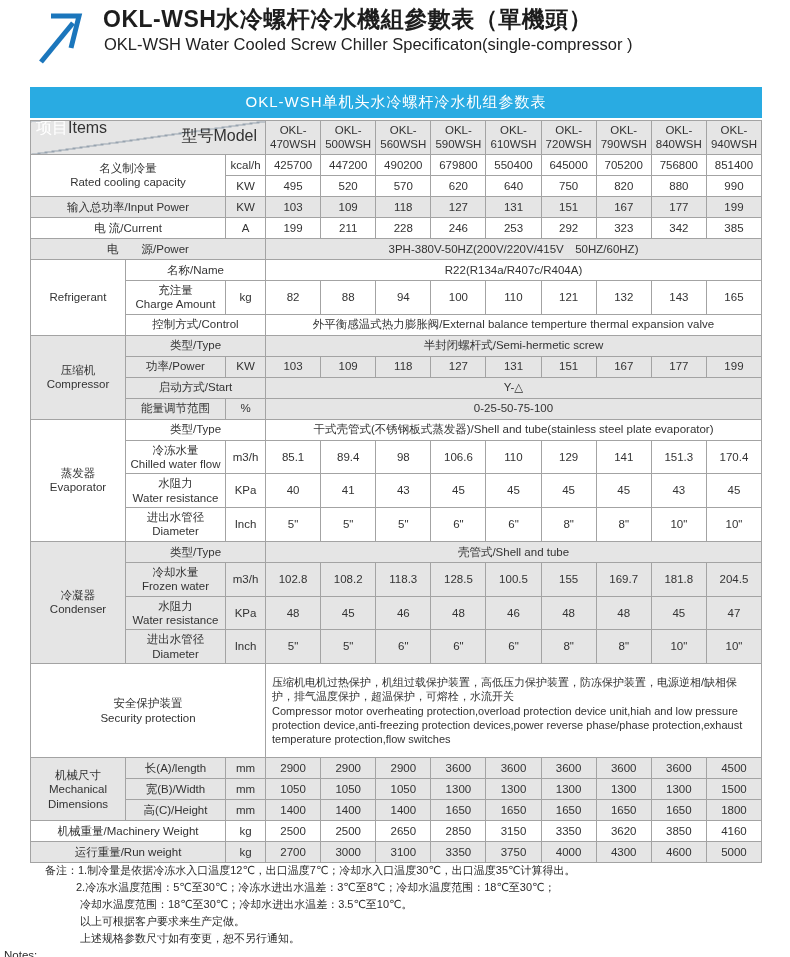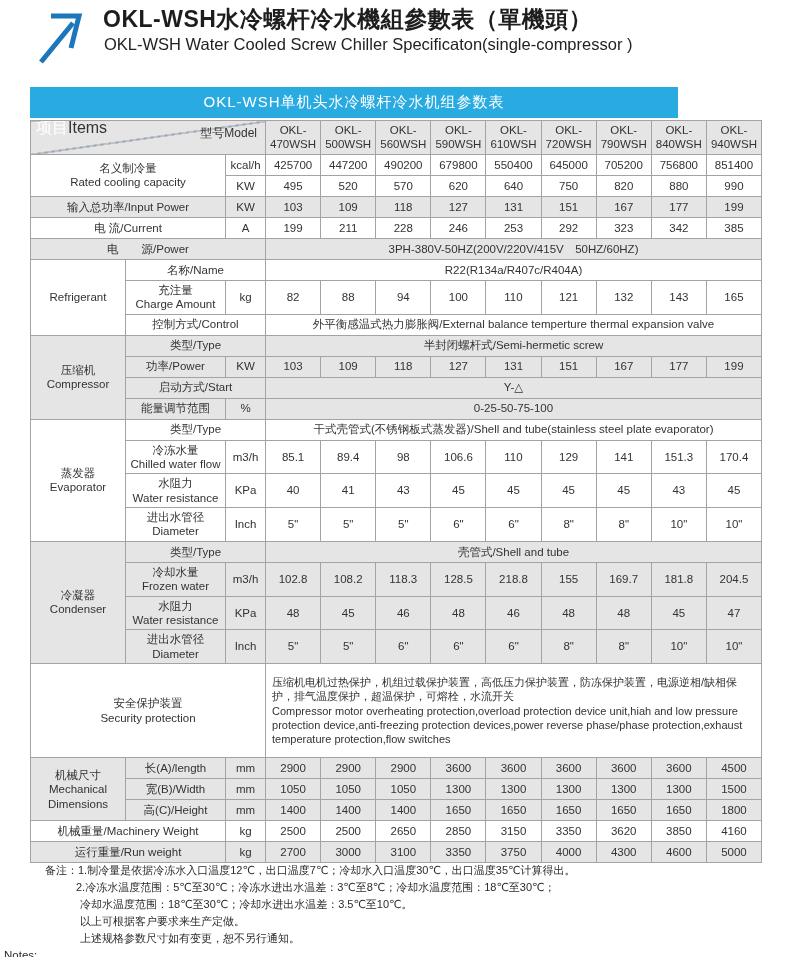--- a/index.html
+++ b/index.html
@@ -15,21 +15,21 @@
   body{
     width:790px;height:957px;position:relative;overflow:hidden;
     font-family:"Liberation Sans","DejaVu Sans",sans-serif;color:var(--ink);
   }
   
   .hdr{position:absolute;left:30px;top:4px;width:732px;height:78px;}
   .hdr .arrow{position:absolute;left:5px;top:2px;width:58px;height:62px;}
   .hdr h1{position:absolute;left:73px;top:0;font-size:23px;font-weight:700;color:#1d1d1d;letter-spacing:.5px;white-space:nowrap;}
   .hdr h2{position:absolute;left:74px;top:31px;font-size:16.5px;font-weight:400;color:#222;white-space:nowrap;}
   .banner{
-    position:absolute;left:30px;top:87px;width:648px;height:31px;
+    position:absolute;left:30px;top:87px;width:732px;height:31px;
     background:var(--banner-bg);color:#fff;font-size:15px;
     display:flex;align-items:center;justify-content:center;letter-spacing:1px;
   }
   
   table.spec{
     position:absolute;left:30px;top:120px;width:732px;
     border-collapse:collapse;table-layout:fixed;
     border:1.5px solid var(--border-out);
   }
   table.spec td{
@@ -50,21 +50,21 @@
   
   td.corner{
     position:relative;height:34px;padding:0;
     background-image:linear-gradient(to bottom right,
       transparent calc(50% - 0.7px),#97a3af calc(50% - 0.7px),
       #97a3af calc(50% + 0.7px),transparent calc(50% + 0.7px)) !important;
     background-color:var(--row-gray);
   }
   td.corner .it{position:absolute;left:5px;bottom:16px;font-size:16px;text-align:right;}
   td.corner .it .hl{color:#fff;}
-  td.corner .md{position:absolute;right:8px;top:5px;font-size:12px;}
+  td.corner .md{position:absolute;right:8px;top:5px;font-size:16px;}
   
   .notes{position:absolute;left:0;top:862px;width:790px;font-size:11px;color:#2b2b2b;line-height:1.55;}
   .notes p{white-space:nowrap;}
   .n1{margin-left:45px;}
   .n2{margin-left:76px;}
   .n3{margin-left:80px;}
   .nl{margin-left:4px;font-size:11.5px;}
 </style>
 </head>
 <body>
@@ -279,21 +279,21 @@
         <td class="span" colspan="9">壳管式/Shell and tube</td>
       </tr>
       <tr class="g">
         <td class="label">冷却水量
 Frozen water</td>
         <td class="unit">m3/h</td>
         <td class="val">102.8</td>
         <td class="val">108.2</td>
         <td class="val">118.3</td>
         <td class="val">128.5</td>
-        <td class="val">218.8</td>
+        <td class="val">100.5</td>
         <td class="val">155</td>
         <td class="val">169.7</td>
         <td class="val">181.8</td>
         <td class="val">204.5</td>
       </tr>
       <tr class="g">
         <td class="label">水阻力
 Water resistance</td>
         <td class="unit">KPa</td>
         <td class="val">48</td>

